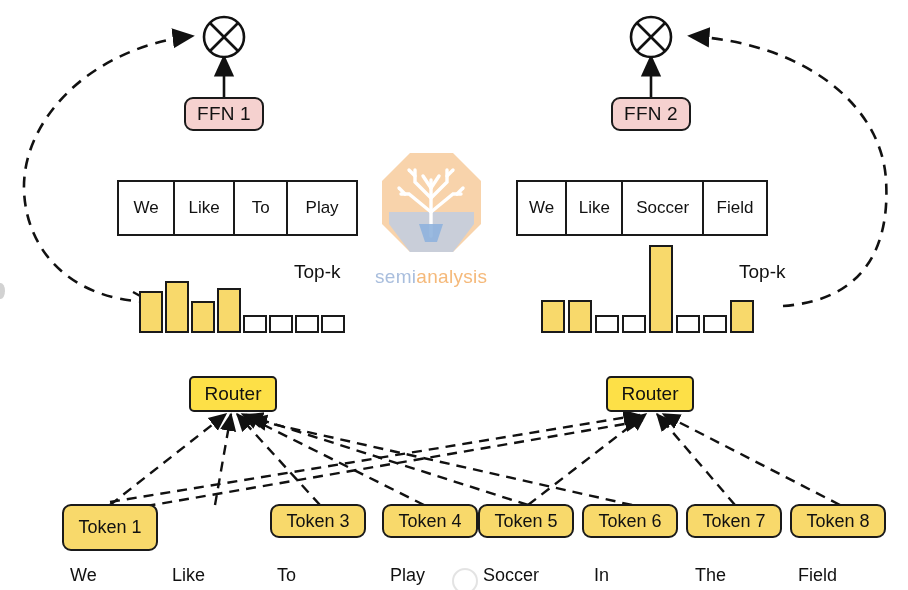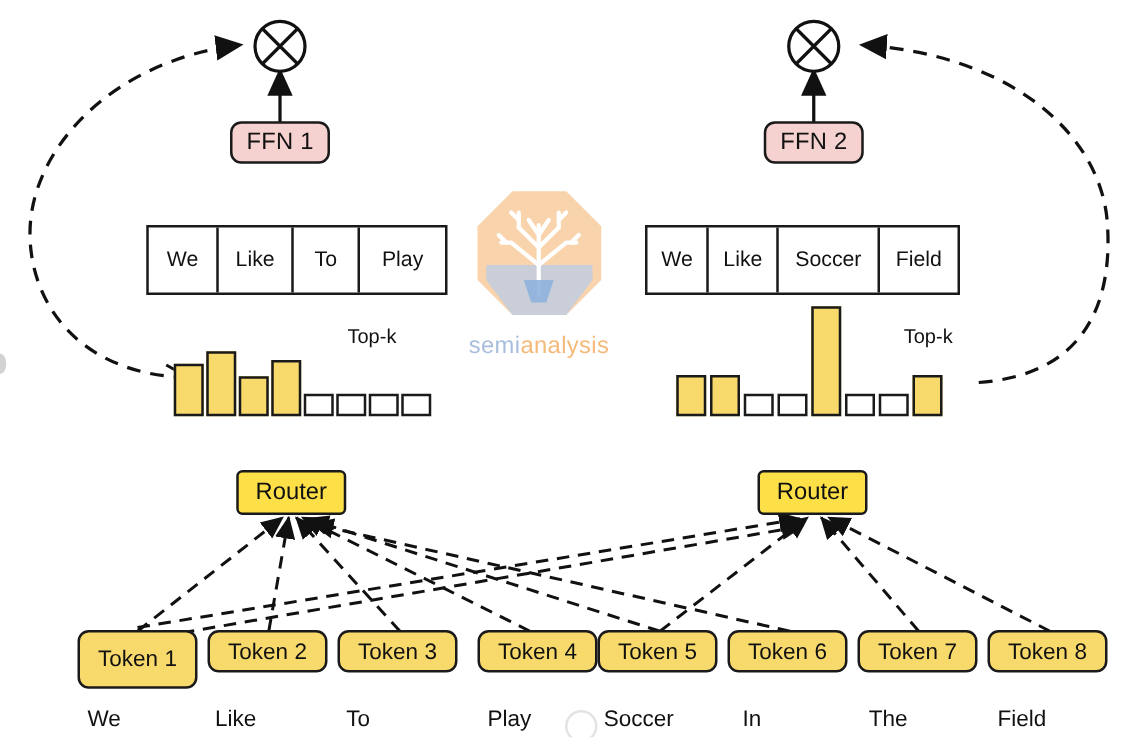--- a/index.html
+++ b/index.html
@@ -88,22 +88,23 @@
     align-items: flex-end;
   }
   .bar {
     box-sizing: border-box;
     border: 2.5px solid #1a1a1a;
     background: #ffffff;
   }
   .bar.on { background: #f8d96b; }
   .topk {
     position: absolute;
-    font-size: 16px;
-    color: #111111;
+    font-size: 19px;
+    color: #111111;
+    margin-left: 16px;
   }
   
   .wm {
     position: absolute;
     pointer-events: none;
   }
   .wm-text {
     position: absolute;
     font-size: 19px;
     letter-spacing: 0.3px;
@@ -252,23 +253,20 @@
   <div class="node router" style="left:189px; top:376px; width:88px; height:36px;">
     <span>Router</span>
   </div>
   <div class="node router" style="left:606px; top:376px; width:88px; height:36px;">
     <span>Router</span>
   </div>
 
   <div class="node token" style="left:62px; top:504px; width:96px; height:47px;">
     <span>Token 1</span>
   </div>
-  <div class="node token" style="left:166px; top:504px; width:96px; height:34px;">
-    <span>Token 2</span>
-  </div>
   <div class="node token" style="left:270px; top:504px; width:96px; height:34px;">
     <span>Token 3</span>
   </div>
   <div class="node token" style="left:382px; top:504px; width:96px; height:34px;">
     <span>Token 4</span>
   </div>
   <div class="node token" style="left:478px; top:504px; width:96px; height:34px;">
     <span>Token 5</span>
   </div>
   <div class="node token" style="left:582px; top:504px; width:96px; height:34px;">

